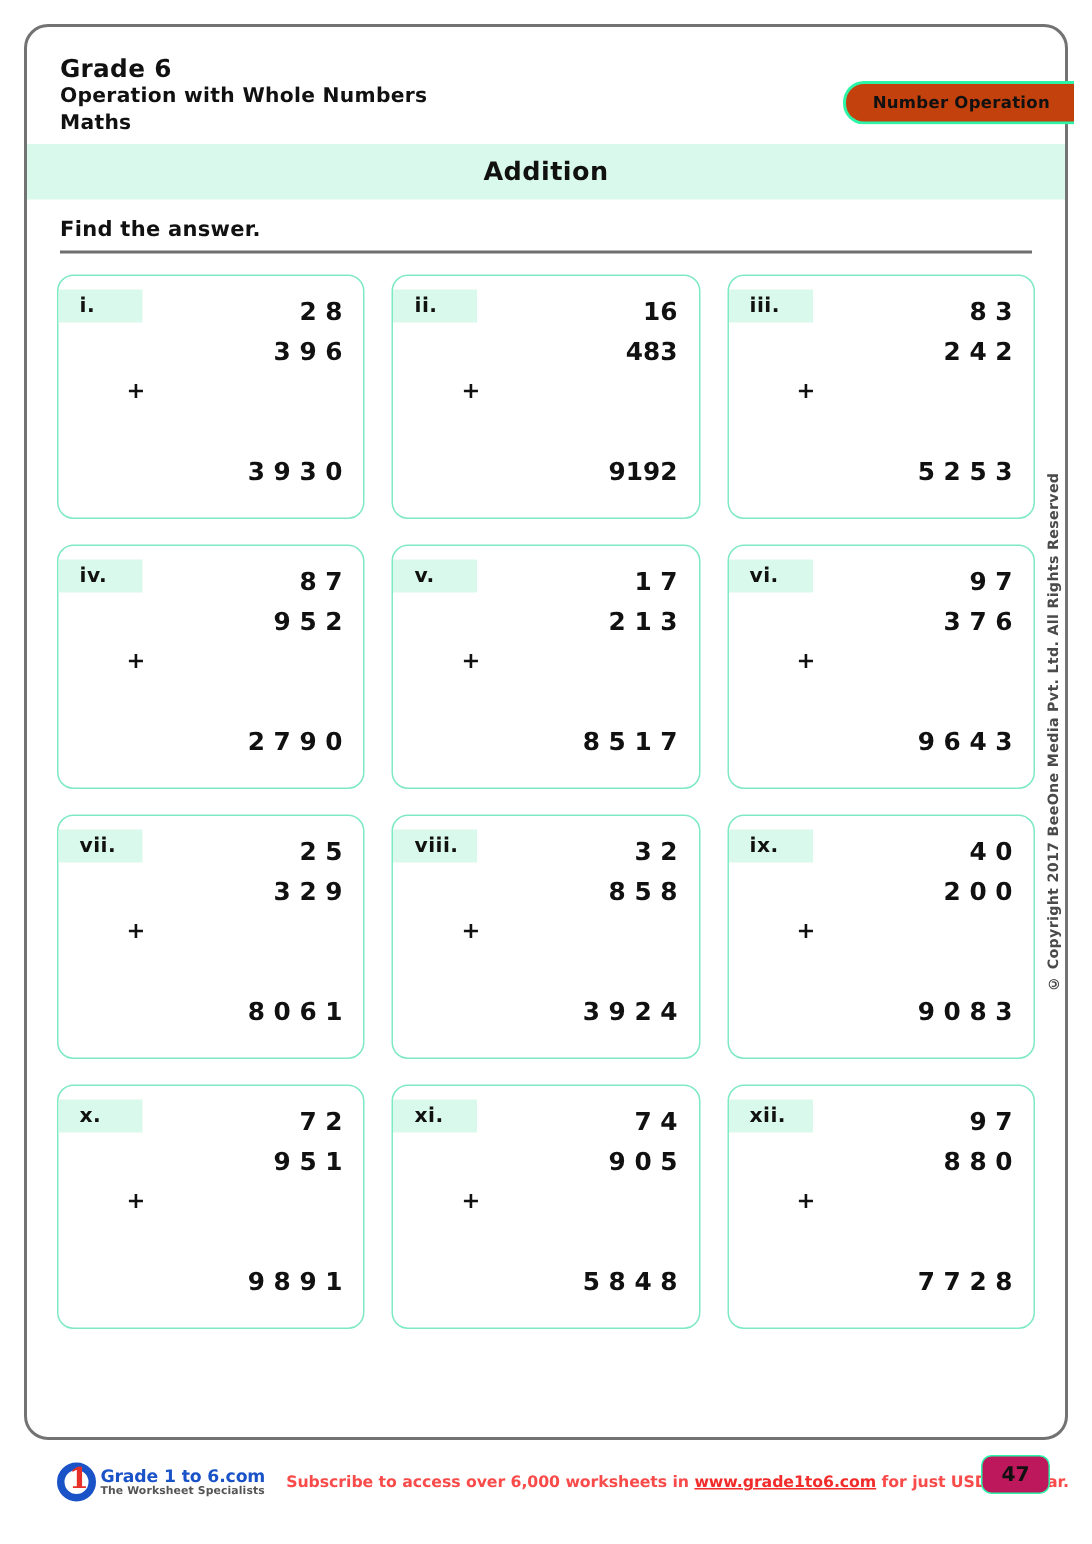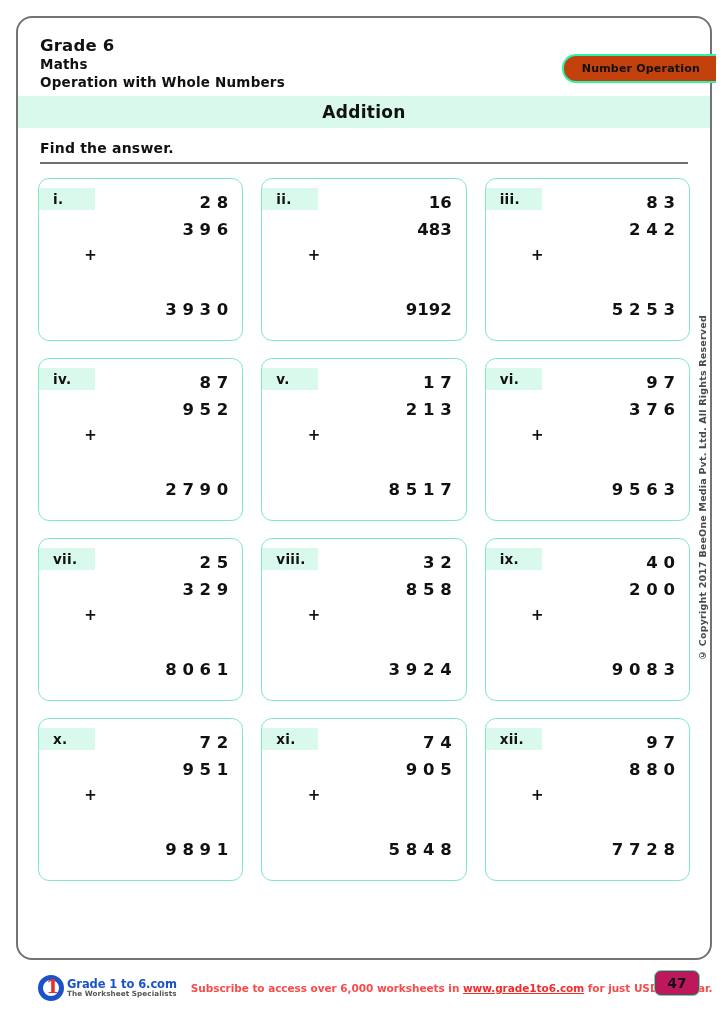--- a/index.html
+++ b/index.html
@@ -61,21 +61,21 @@
     border-radius: 14px 0 0 14px;
     font-size: 11px;
     font-weight: bold;
     color: #111111;
     text-align: center;
     letter-spacing: .2px;
   }
 
   
   .title-band {
-    height: 32px;
+    height: 37px;
     background: #d9f9ec;
     display: flex;
     align-items: center;
     justify-content: center;
   }
   .title-band-text {
     font-size: 17px;
     font-weight: bold;
     color: #111111;
     letter-spacing: .3px;
@@ -260,22 +260,22 @@
     background: #be185d;
   }
 </style>
 </head>
 <body>
 
 <div class="page">
 
   <div class="header">
     <div class="hdr-grade">Grade 6</div>
+    <div class="hdr-sub">Operation with Whole Numbers</div>
     <div class="hdr-sub">Maths</div>
-    <div class="hdr-sub">Operation with Whole Numbers</div>
     <div class="topic-badge">Number Operation</div>
   </div>
 
   <div class="title-band">
     <div class="title-band-text">Addition</div>
   </div>
 
   <div class="instruction-wrap">
     <div class="instruction">Find the answer.</div>
     <div class="rule"></div>
@@ -348,21 +348,21 @@
       </div>
     </div>
 
     <div class="pcard">
       <div class="plabel">vi.</div>
       <div class="sum">
         <div class="row">9 7</div>
         <div class="row">3 7 6</div>
         <div class="row addend-row">
           <span class="plus">+</span>
-          <span>9 5 6 3</span>
+          <span>9 6 4 3</span>
         </div>
 
       </div>
     </div>
 
     <div class="pcard">
       <div class="plabel">vii.</div>
       <div class="sum">
         <div class="row">2 5</div>
         <div class="row">3 2 9</div>

